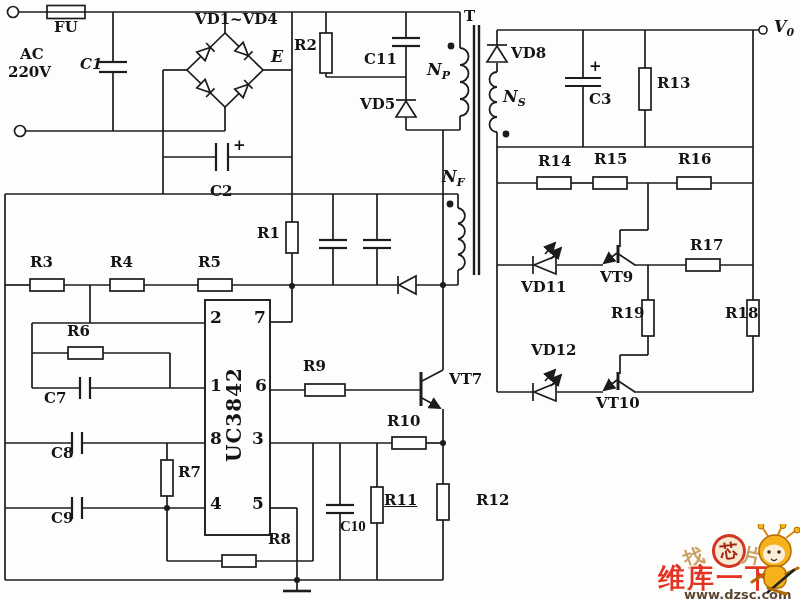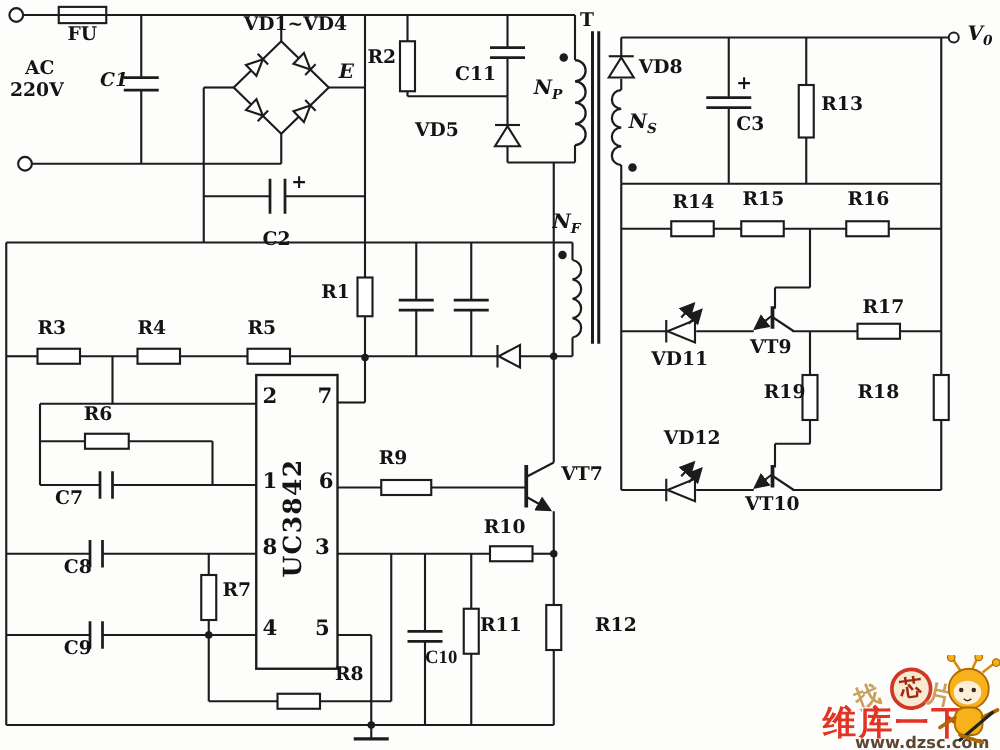--- a/index.html
+++ b/index.html
@@ -314,53 +314,53 @@
       <span class="lbl" style="left: 54px; top: 20px;">FU</span>
       <span class="lbl" style="left: 20px; top: 47px;">AC</span>
       <span class="lbl" style="left: 8px; top: 65px;">220V</span>
       <span class="lbl" style="left: 80px; top: 57px; font-style: italic;">C1</span>
       <span class="lbl" style="left: 147px; top: 12px; margin-left: 48px;">VD1~VD4</span>
       <span class="lbl it" style="left: 271px; top: 49px;">E</span>
       <span class="lbl" style="left: 210px; top: 184px;">C2</span>
       <span class="lbl plus" style="left: 233px; top: 138px;">+</span>
       <span class="lbl" style="left: 294px; top: 38px;">R2</span>
       <span class="lbl" style="left: 364px; top: 52px;">C11</span>
-      <span class="lbl" style="left: 332px; top: 97px;">VD5</span>
+      <span class="lbl" style="left: 360px; top: 97px;">VD5</span>
       <span class="lbl it" style="left: 427px; top: 62px;">N<sub>P</sub></span>
       <span class="lbl" style="left: 464px; top: 9px;">T</span>
       <span class="lbl it" style="left: 442px; top: 169px;">N<sub>F</sub></span>
       <span class="lbl" style="left: 511px; top: 46px;">VD8</span>
       <span class="lbl it" style="left: 503px; top: 89px;">N<sub>S</sub></span>
       <span class="lbl plus" style="left: 589px; top: 59px;">+</span>
       <span class="lbl" style="left: 589px; top: 92px;">C3</span>
       <span class="lbl" style="left: 657px; top: 76px;">R13</span>
       <span class="lbl it" style="left: 774px; top: 19px;">V<sub>0</sub></span>
       <span class="lbl" style="left: 538px; top: 154px;">R14</span>
       <span class="lbl" style="left: 594px; top: 152px;">R15</span>
       <span class="lbl" style="left: 678px; top: 152px;">R16</span>
       <span class="lbl" style="left: 690px; top: 238px;">R17</span>
       <span class="lbl" style="left: 521px; top: 280px;">VD11</span>
       <span class="lbl" style="left: 600px; top: 270px;">VT9</span>
       <span class="lbl" style="left: 611px; top: 306px;">R19</span>
-      <span class="lbl" style="left: 686px; top: 306px; text-align: center;">R18</span>
+      <span class="lbl" style="left: 725px; top: 306px; text-align: center;">R18</span>
       <span class="lbl" style="left: 531px; top: 343px;">VD12</span>
       <span class="lbl" style="left: 596px; top: 396px;">VT10</span>
       <span class="lbl" style="left: 30px; top: 255px;">R3</span>
       <span class="lbl" style="left: 110px; top: 255px;">R4</span>
       <span class="lbl" style="left: 198px; top: 255px;">R5</span>
       <span class="lbl" style="left: 257px; top: 226px;">R1</span>
       <span class="lbl" style="left: 67px; top: 324px;">R6</span>
       <span class="lbl" style="left: 44px; top: 391px;">C7</span>
       <span class="lbl" style="left: 51px; top: 446px;">C8</span>
       <span class="lbl" style="left: 51px; top: 511px;">C9</span>
       <span class="lbl" style="left: 178px; top: 465px;">R7</span>
       <span class="lbl" style="left: 223px; top: 532px; margin-left: 45px;">R8</span>
       <span class="lbl" style="left: 303px; top: 359px;">R9</span>
       <span class="lbl" style="left: 387px; top: 414px;">R10</span>
-      <span class="lbl" style="left: 384px; top: 493px;">R11</span>
+      <span class="lbl" style="left: 384px; top: 493px; text-decoration: underline;">R11</span>
       <span class="lbl" style="left: 449px; top: 493px; margin-left: 27px;">R12</span>
       <span class="lbl" style="left: 340px; top: 519px; font-family: Liberation Serif, serif;">C10</span>
       <span class="lbl" style="left: 449px; top: 372px;">VT7</span>
       <span class="lbl pin" style="left: 210px; top: 309px;">2</span>
       <span class="lbl pin" style="left: 254px; top: 309px;">7</span>
       <span class="lbl pin" style="left: 210px; top: 377px;">1</span>
       <span class="lbl pin" style="left: 255px; top: 377px;">6</span>
       <span class="lbl pin" style="left: 210px; top: 430px;">8</span>
       <span class="lbl pin" style="left: 252px; top: 430px;">3</span>
       <span class="lbl pin" style="left: 210px; top: 495px;">4</span>

